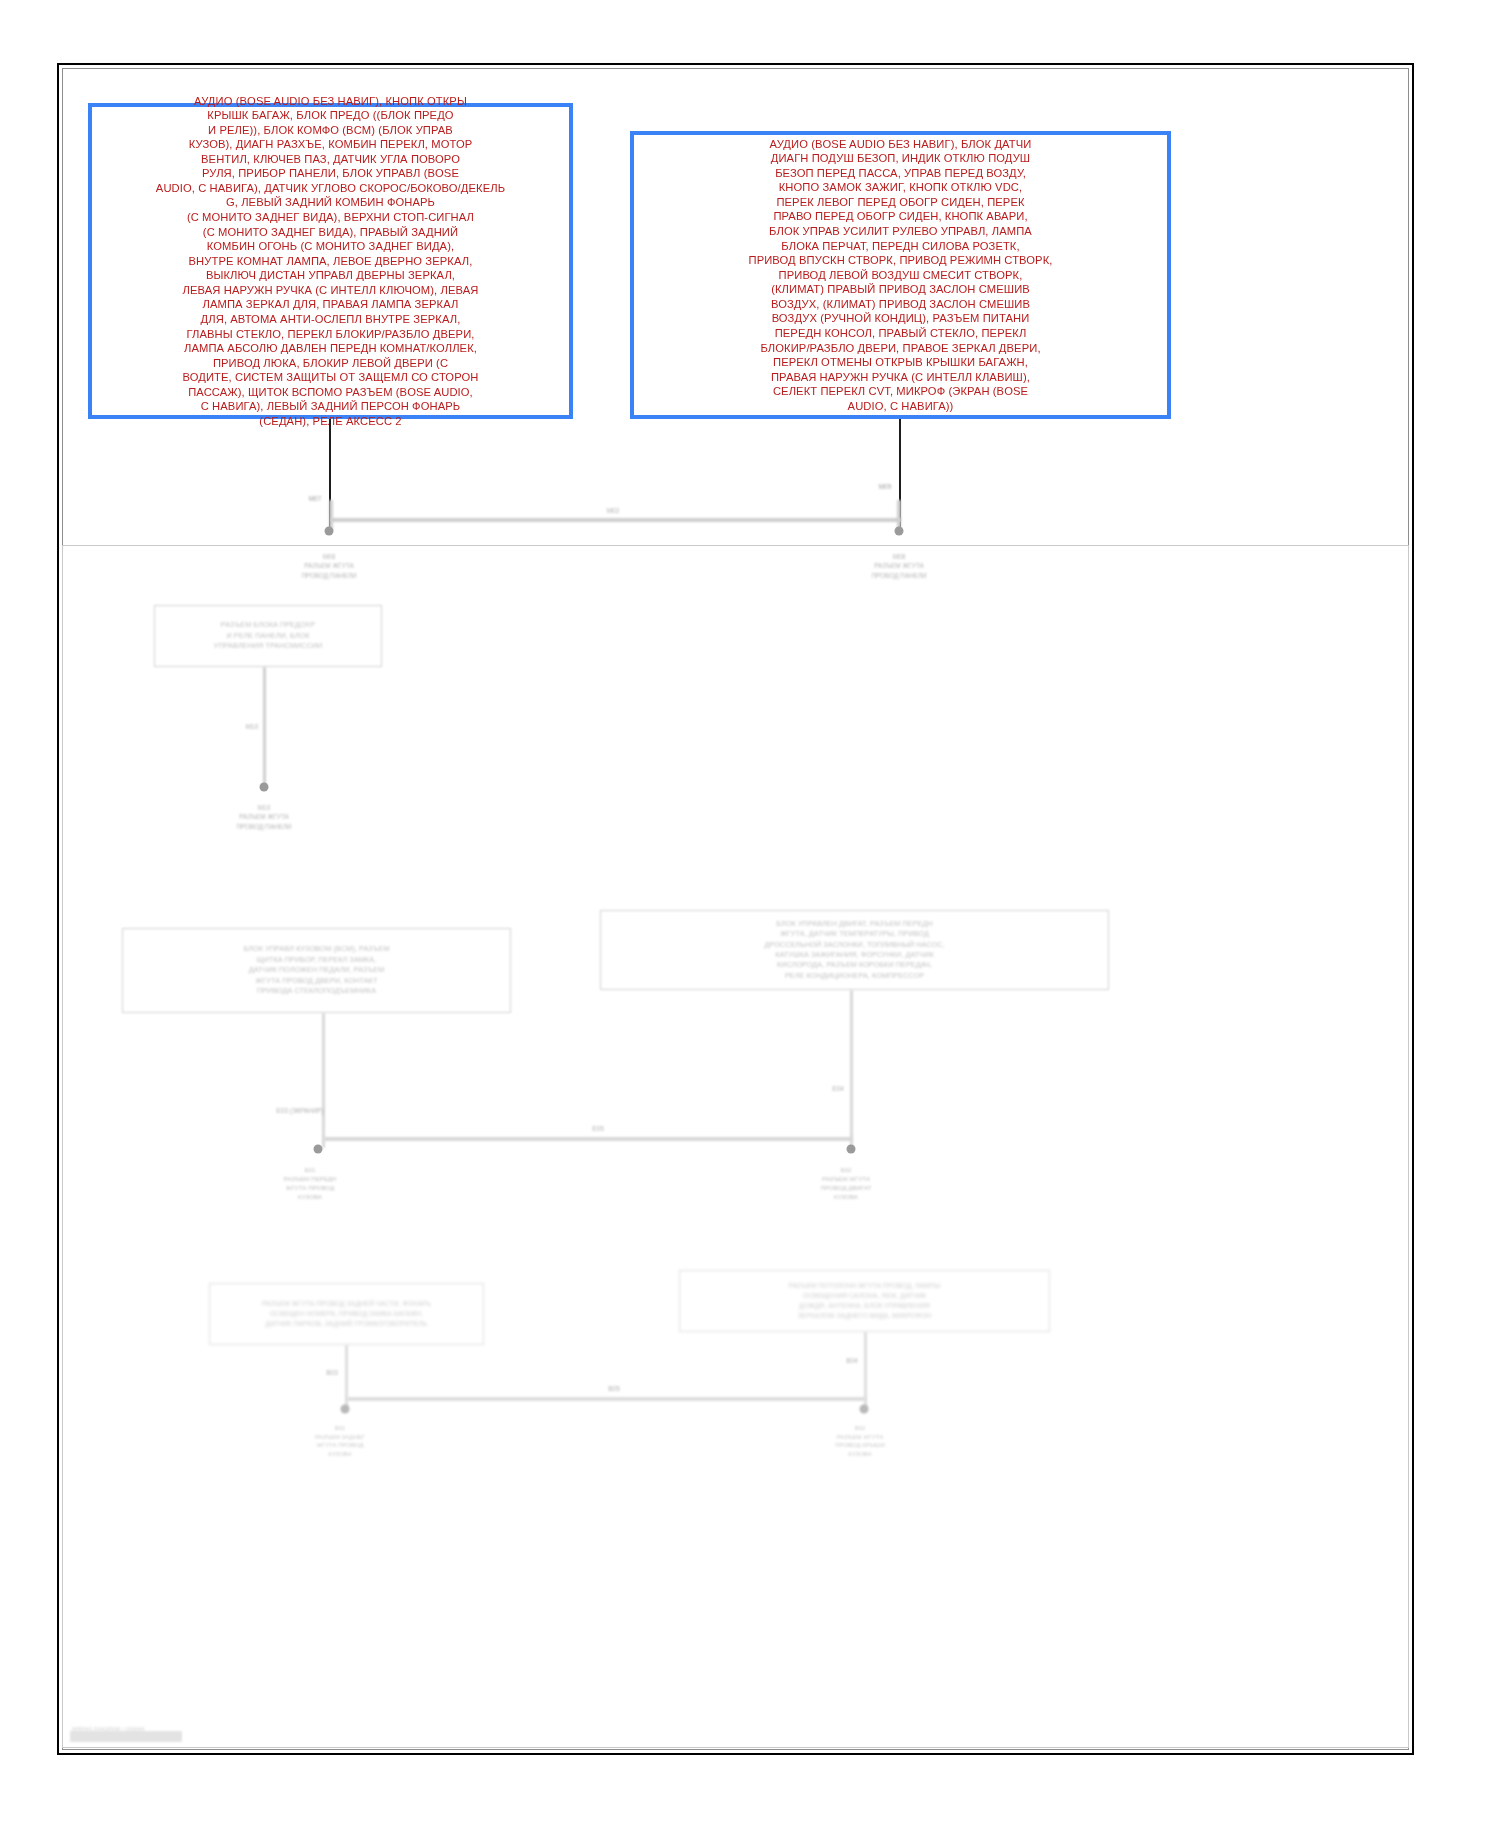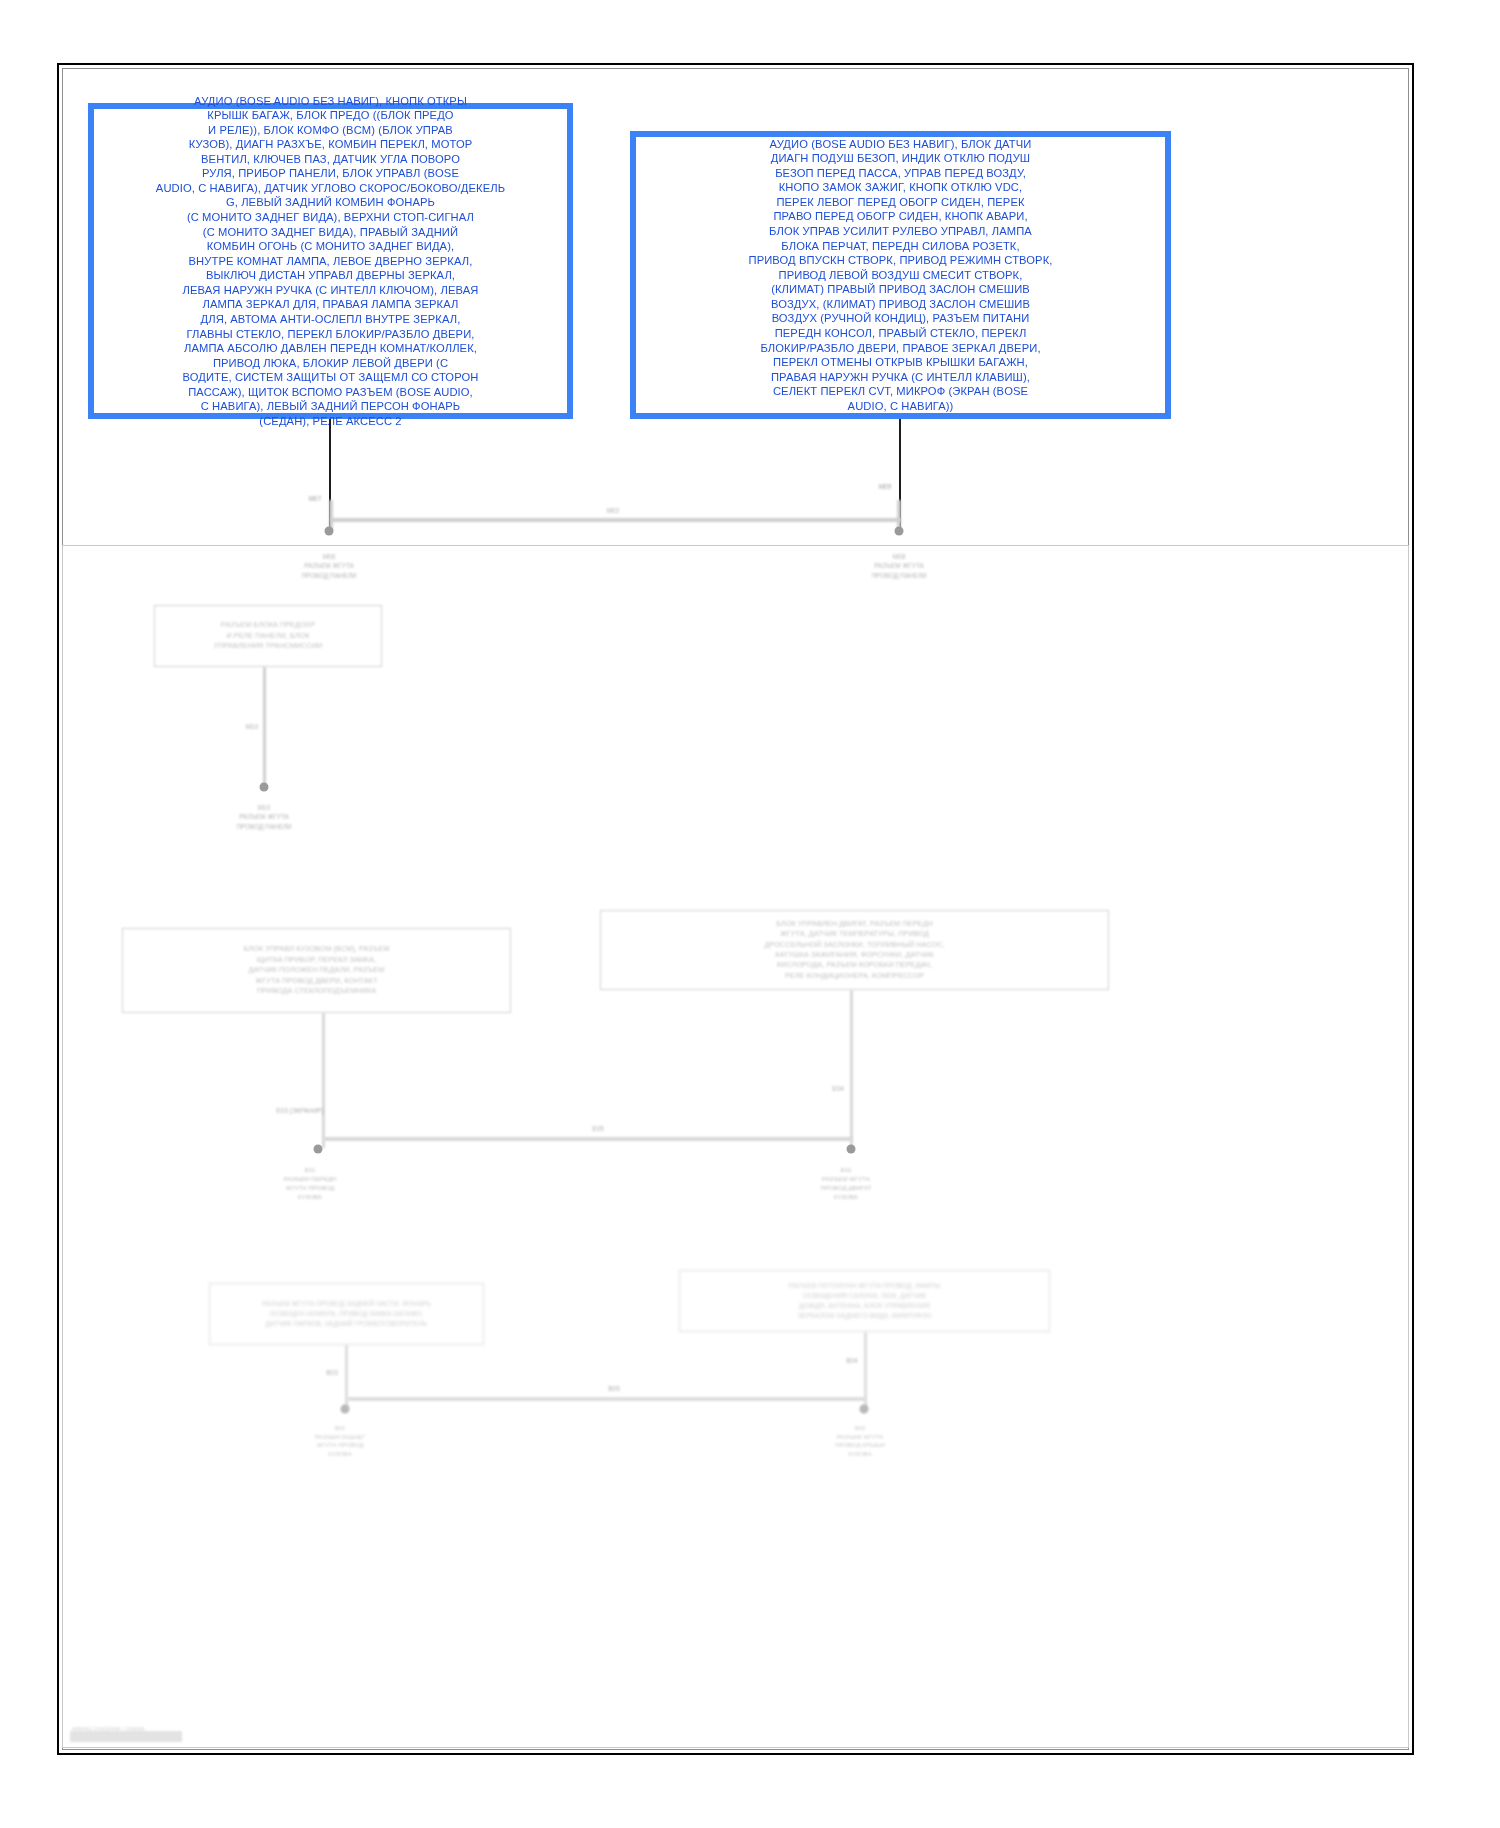--- a/index.html
+++ b/index.html
@@ -53,22 +53,22 @@
   .nodebox .txt{
     display:block;
     white-space:pre-line;
     line-height:1.30;
     letter-spacing:0.1px;
     padding:0 6px;
   }
 
   
   .tier1{
-    border:6px solid #3b82f6;
-    color:#1d4ed8;
+    border:4px solid #3b82f6;
+    color:#b91c1c;
   }
   .tier1 .txt{font-size:11.2px;}
 
   
   .tier2{
     border:1px solid #d2d2d2;
     color:#c2c2c2;
     filter:blur(1.15px);
   }
   .tier2 .txt{font-size:7.2px;line-height:1.45;}

